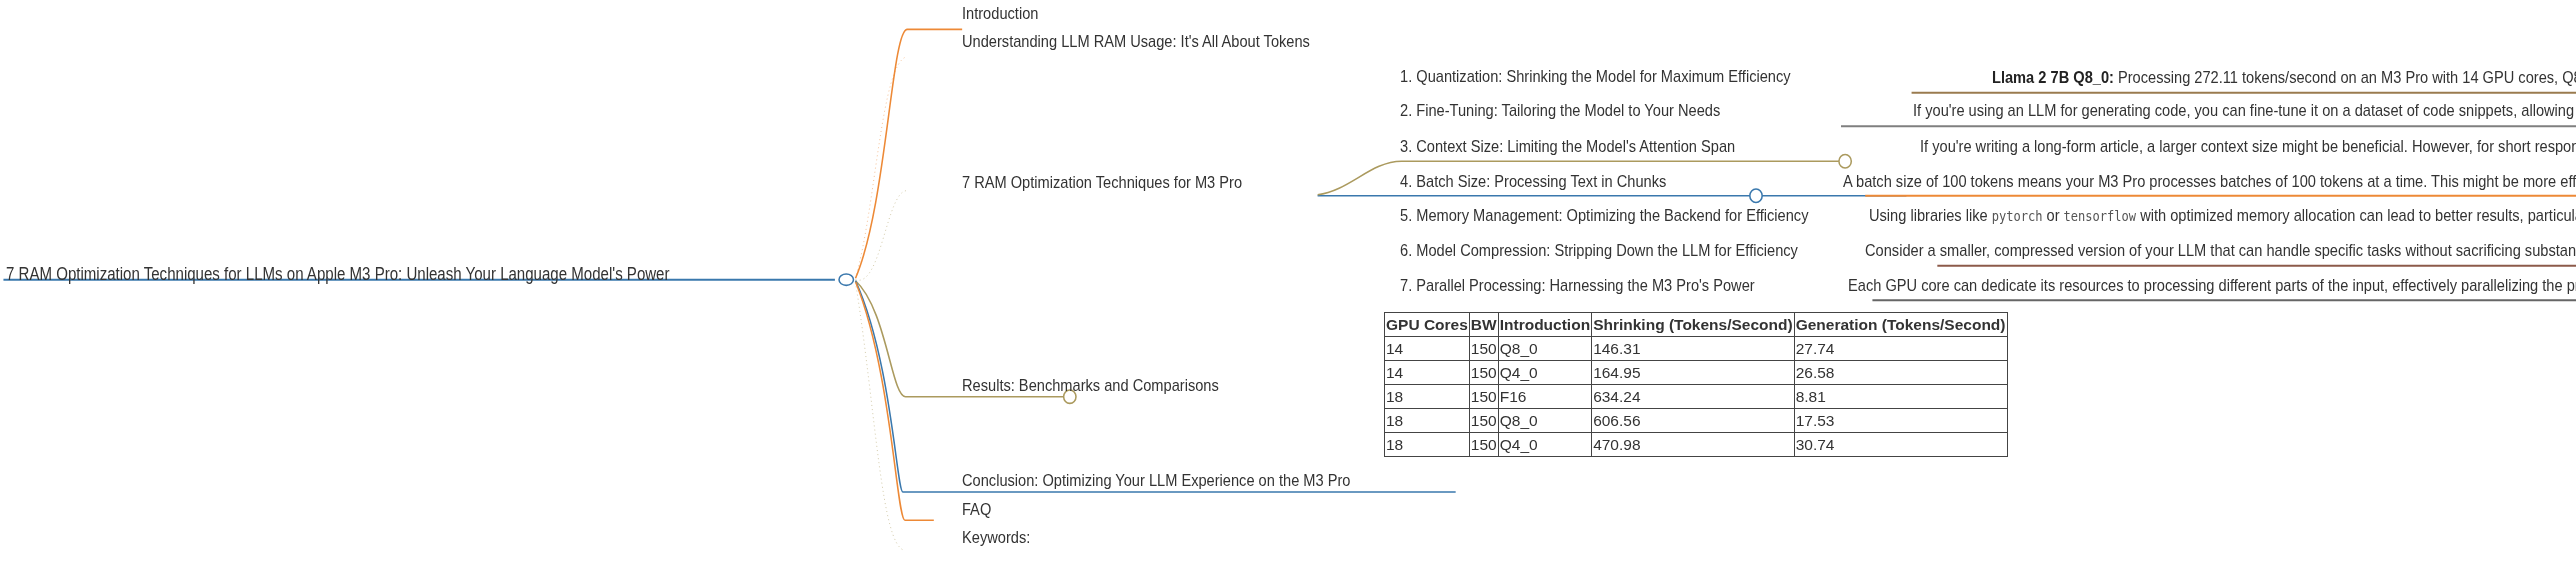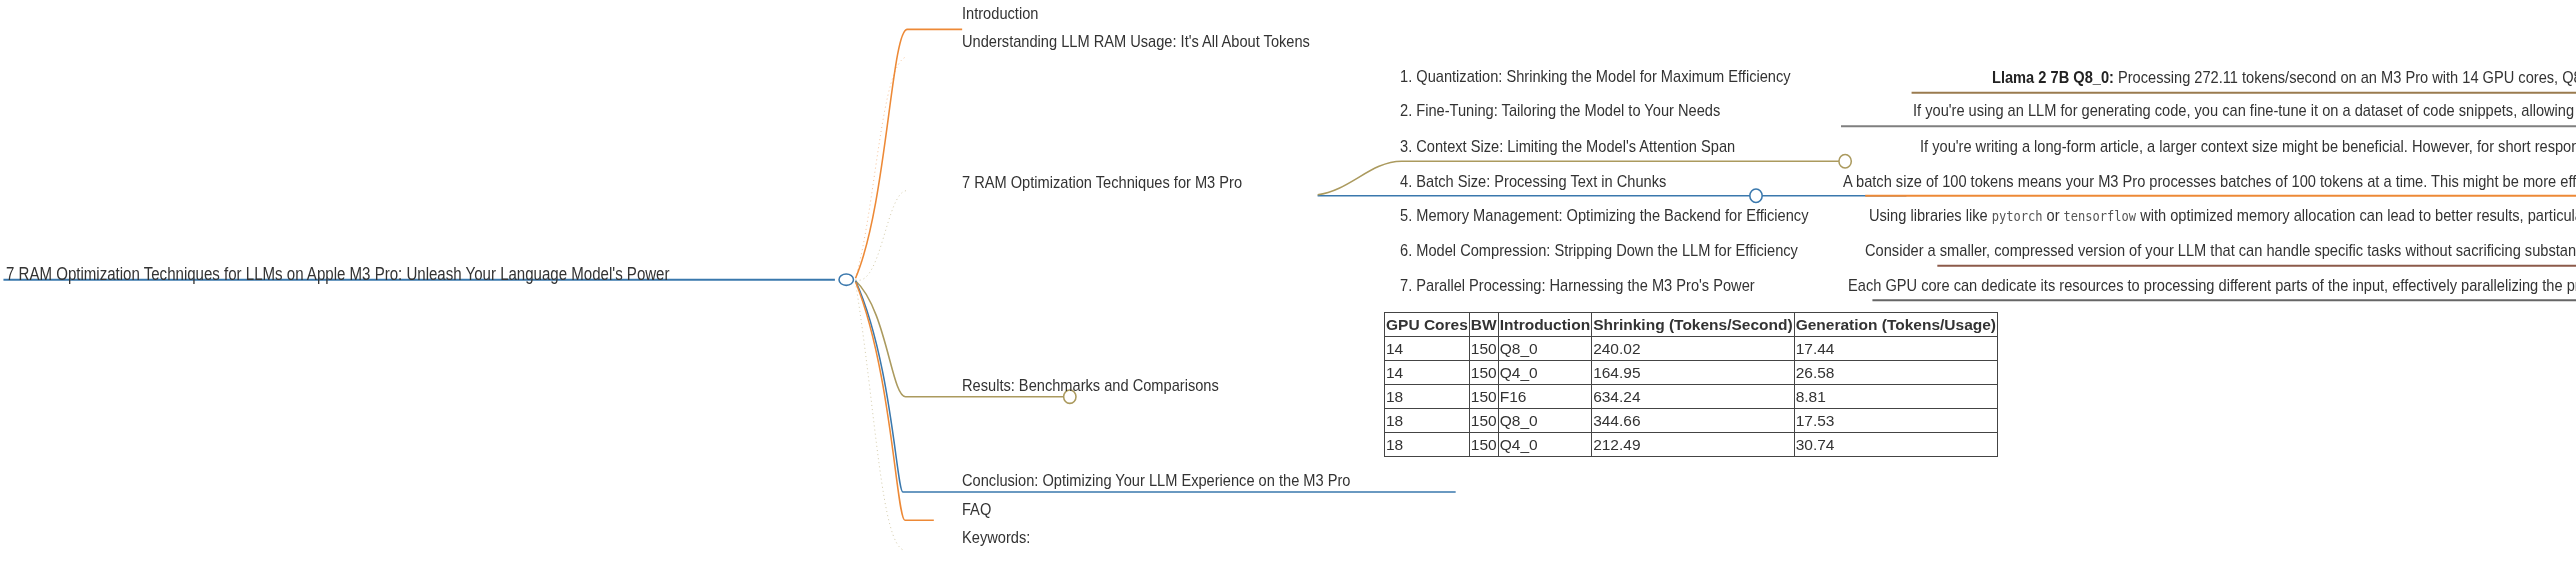--- a/index.html
+++ b/index.html
@@ -82,54 +82,54 @@
 <div class="lbl desc" style="left:1865px; top:241px;">Consider a smaller, compressed version of your LLM that can handle specific tasks without sacrificing substantial performance while consuming less RAM.</div>
 <div class="lbl desc" style="left:1848px; top:276px;">Each GPU core can dedicate its resources to processing different parts of the input, effectively parallelizing the processing. This helps minimize RAM usage by allowing the model to process multiple tasks concurrently.</div>
 
 <table class="bench">
   <thead>
     <tr>
       <th>GPU Cores</th>
       <th>BW</th>
       <th>Introduction</th>
       <th>Shrinking (Tokens/Second)</th>
-      <th>Generation (Tokens/Usage)</th>
+      <th>Generation (Tokens/Second)</th>
     </tr>
   </thead>
   <tbody>
     <tr>
       <td>14</td>
       <td>150</td>
       <td>Q8_0</td>
-      <td>240.02</td>
-      <td>17.44</td>
+      <td>146.31</td>
+      <td>27.74</td>
     </tr>
     <tr>
       <td>14</td>
       <td>150</td>
       <td>Q4_0</td>
       <td>164.95</td>
       <td>26.58</td>
     </tr>
     <tr>
       <td>18</td>
       <td>150</td>
       <td>F16</td>
       <td>634.24</td>
       <td>8.81</td>
     </tr>
     <tr>
       <td>18</td>
       <td>150</td>
       <td>Q8_0</td>
-      <td>344.66</td>
+      <td>606.56</td>
       <td>17.53</td>
     </tr>
     <tr>
       <td>18</td>
       <td>150</td>
       <td>Q4_0</td>
-      <td>212.49</td>
+      <td>470.98</td>
       <td>30.74</td>
     </tr>
   </tbody>
 </table>
 
 
 </body></html>

